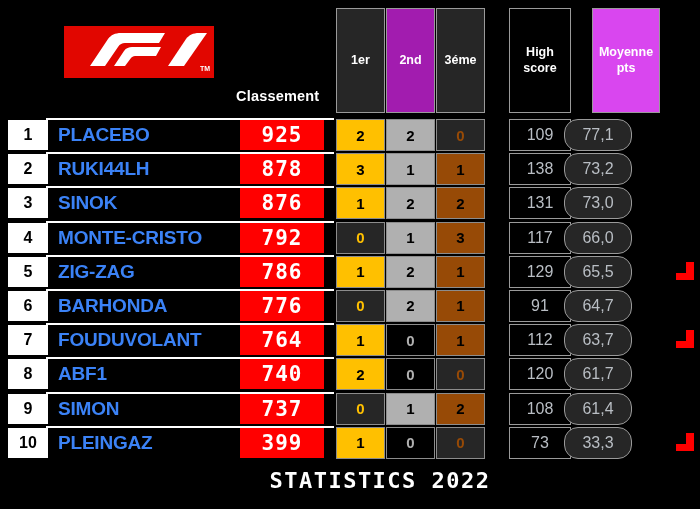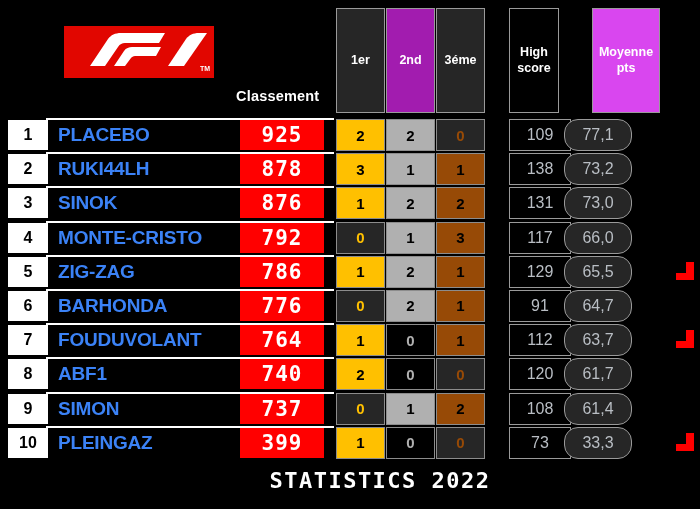--- a/index.html
+++ b/index.html
@@ -53,21 +53,21 @@
     text-align: center;
     font-size: 12.5px;
     font-weight: bold;
     color: #ffffff;
     line-height: 1.25;
     background: #262626;
   }
   .hdr-1er   { left: 336px; width: 49px; }
   .hdr-2nd   { left: 386px; width: 49px; background: #a21caf; }
   .hdr-3eme  { left: 436px; width: 49px; background: #262626; }
-  .hdr-high  { left: 509px; width: 50px; background: #000000; }
+  .hdr-high  { left: 509px; width: 62px; background: #000000; }
   .hdr-moy   { left: 592px; width: 68px; background: #d946ef; }
 
   
   .rows-zone {
     position: absolute;
     left: 0; top: 118px;
     width: 700px;
   }
   .row {
     position: relative;

